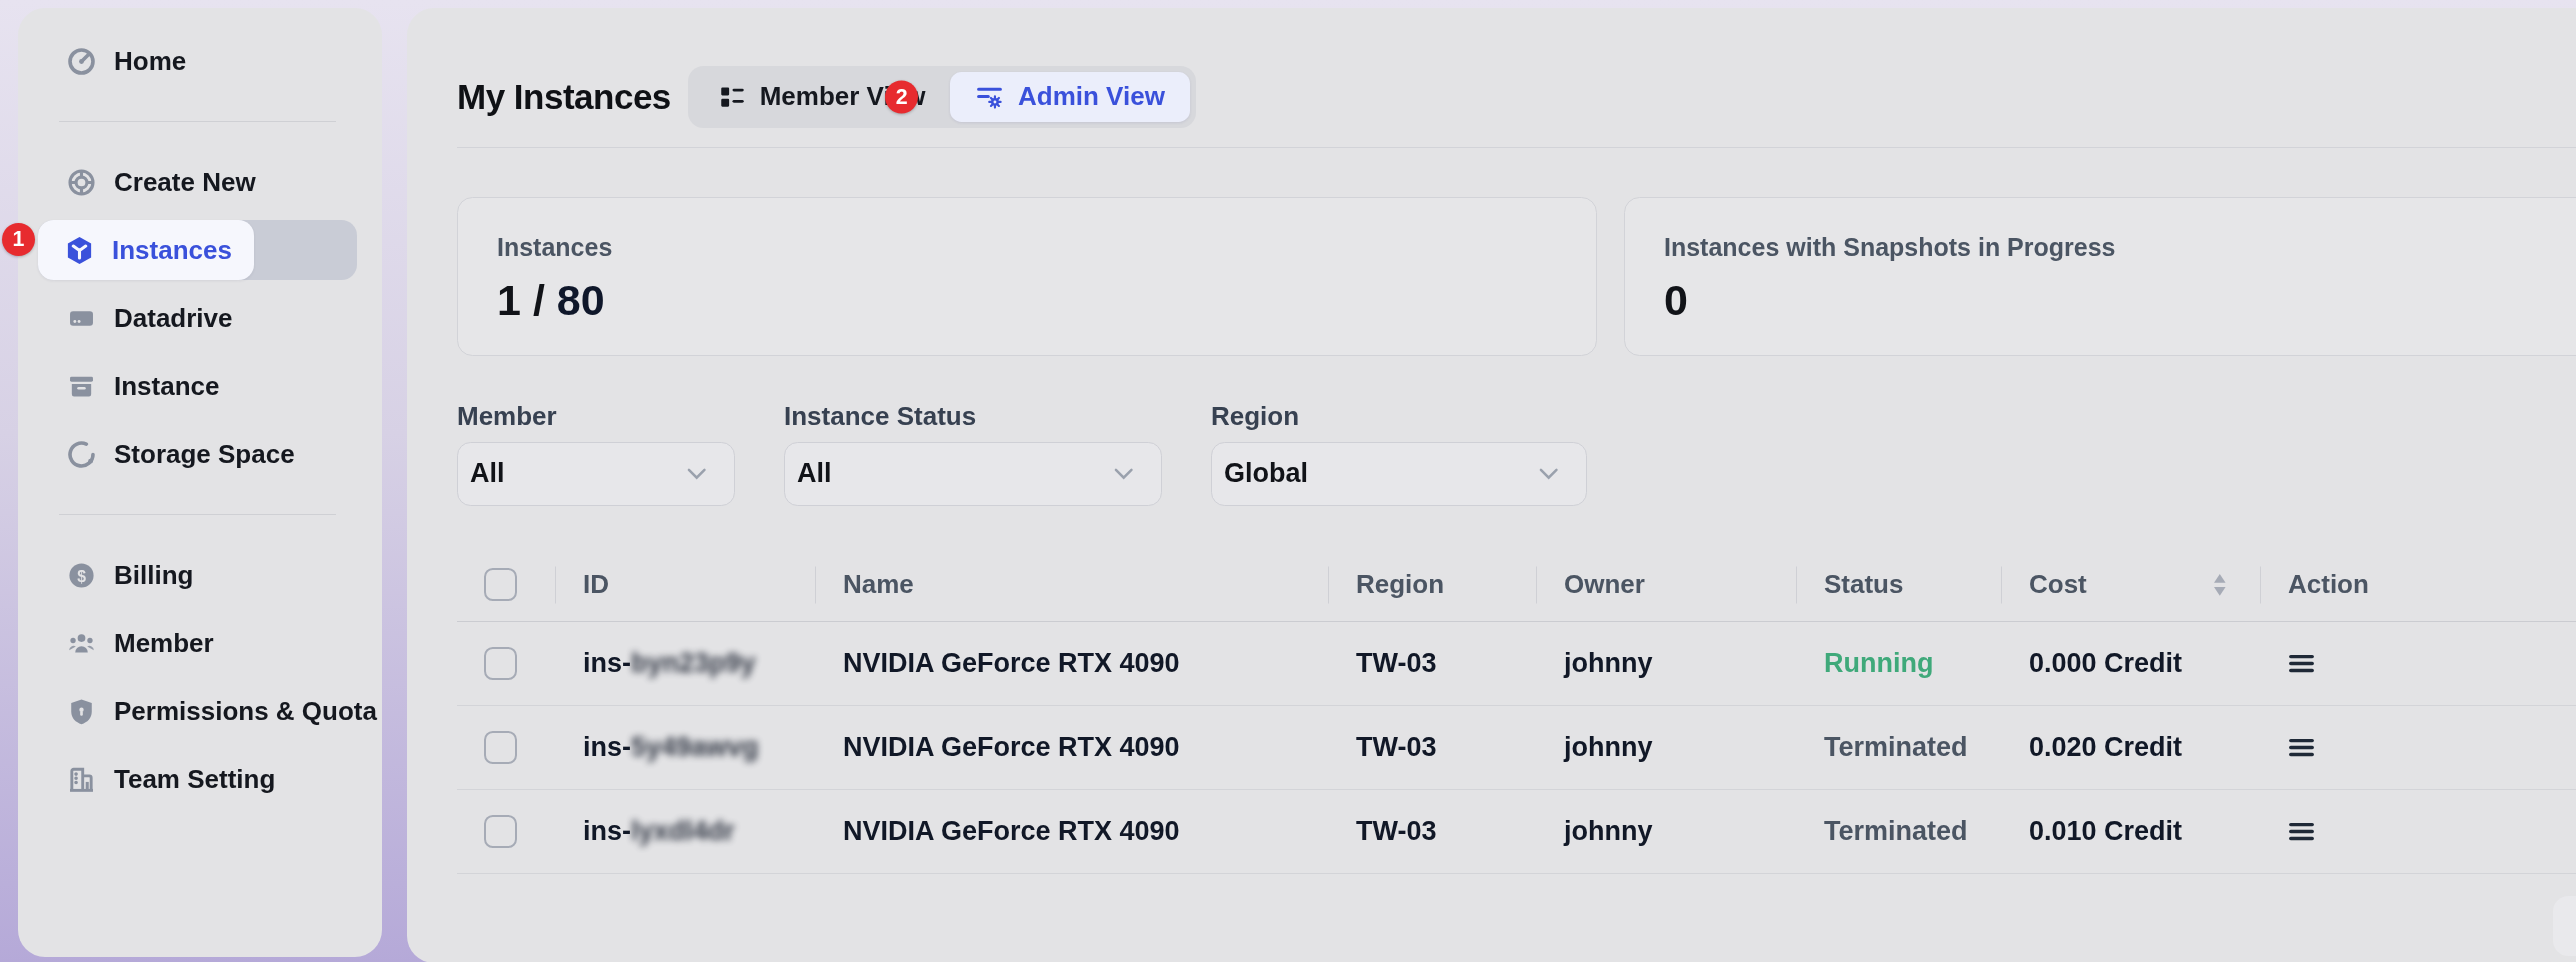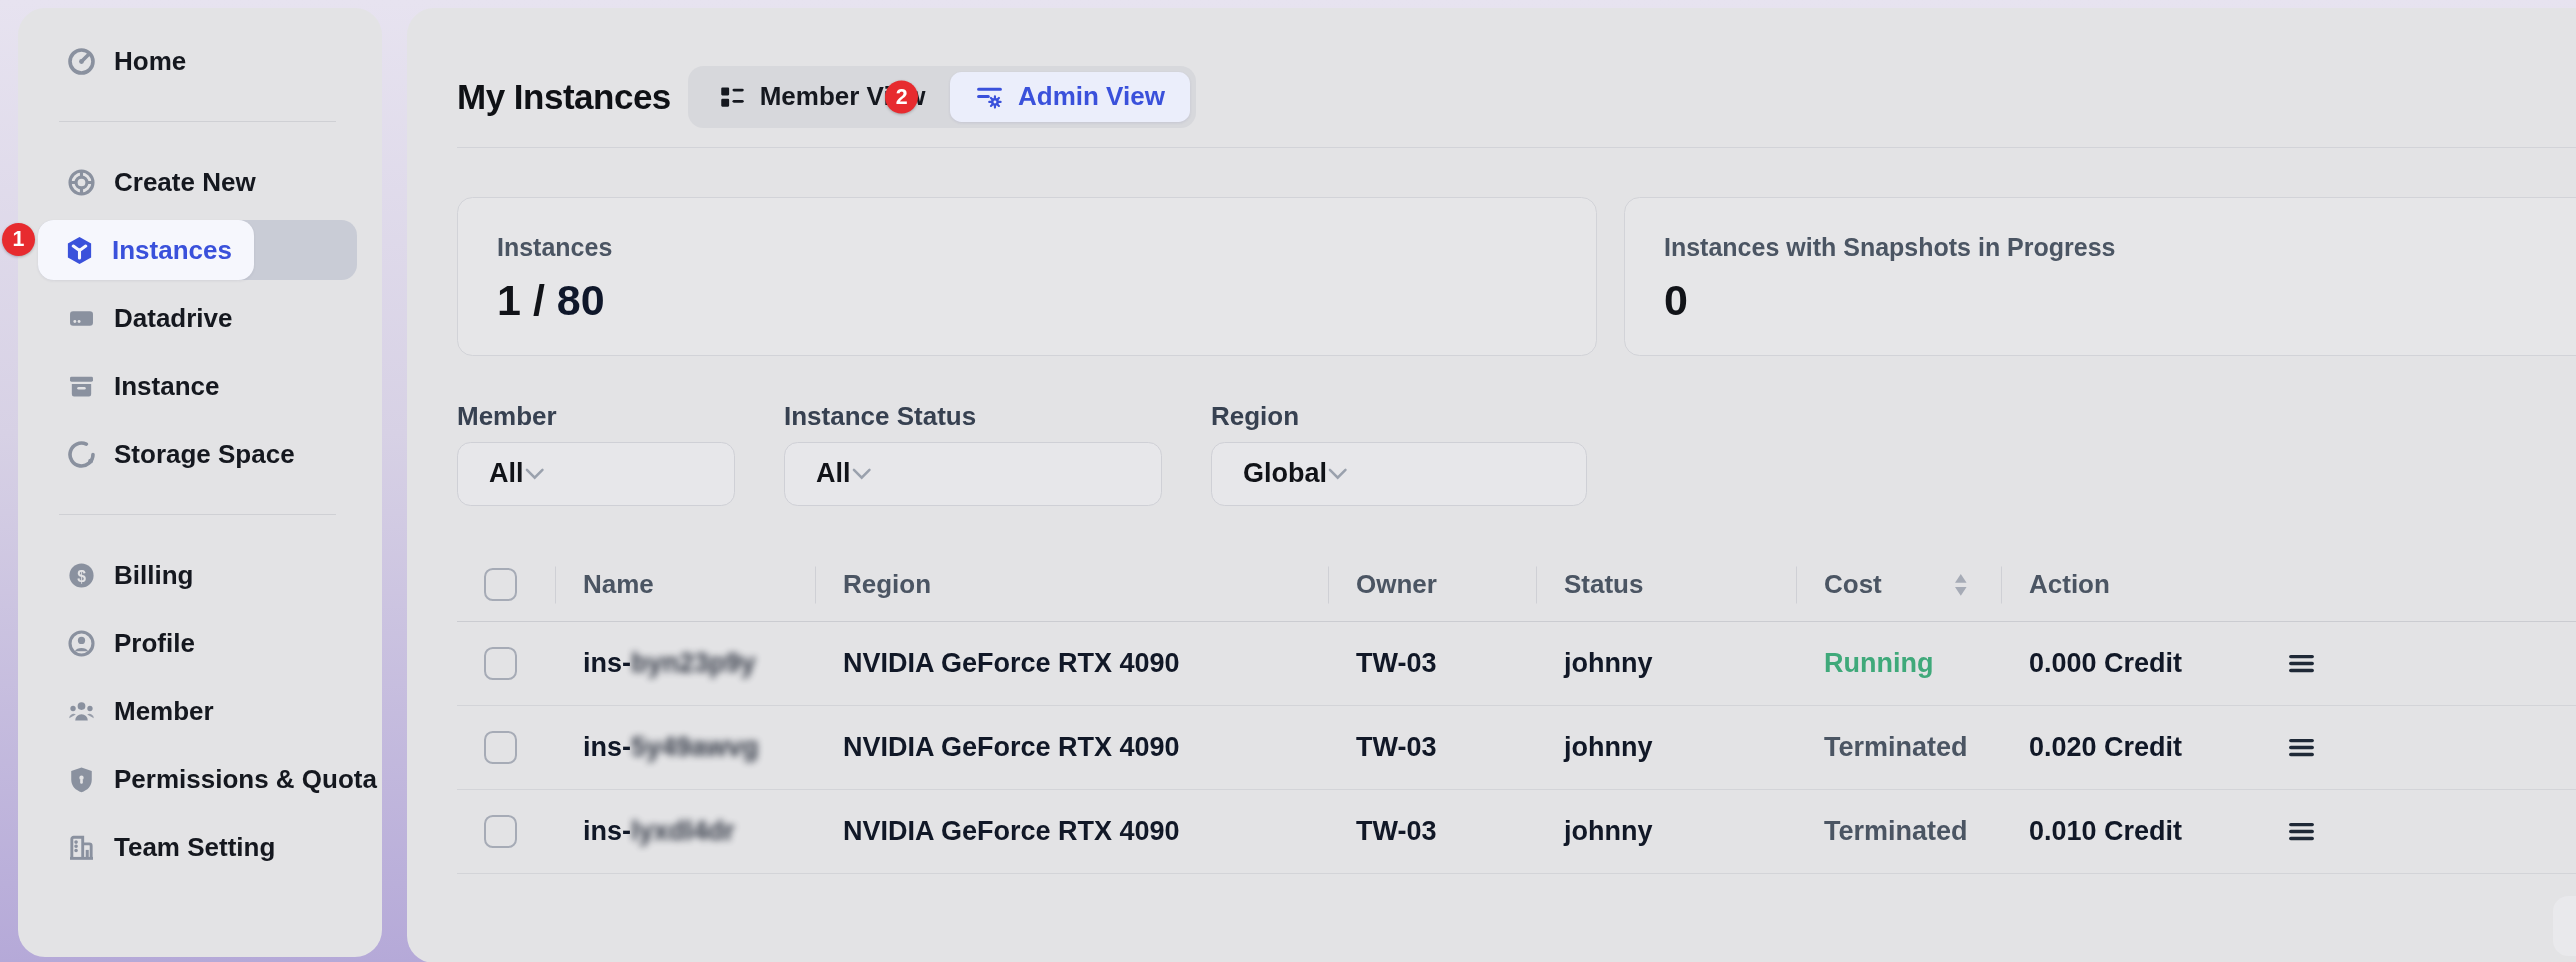--- a/index.html
+++ b/index.html
@@ -58,22 +58,22 @@
   }
   .stat-label { font-size:25px; font-weight:600; color:#4b5563; }
   .stat-value { margin-top:13.6px; font-size:43px; font-weight:800; color:#111318; }
   .stat-value .dim { color:#0f172a; }
 
   .filters { display:flex; margin-top:45px; align-items:flex-end; }
   .filter { margin-right:49px; }
   .filter-label { font-size:26px; font-weight:700; color:#374151; height:31px; }
   .select {
     margin-top:9.7px; height:64px; border:1px solid #cfd0d6; border-radius:13.6px;
-    background:#e7e7ea; display:flex; align-items:center; 
-    padding:0 27px 0 31px; cursor:pointer;
+    background:#e7e7ea; display:flex; align-items:center; justify-content:space-between;
+    padding:0 27px 0 12px; cursor:pointer;
   }
   .select .sel-val { font-size:27px; font-weight:700; color:#111318; }
   .w-member { width:278px; } .w-status { width:378px; } .w-region { width:376px; }
   .btn-create {
     margin-left:auto; width:175px; height:64px; border:none; border-radius:13.6px;
     background:#3a51db; color:#fff; font-family:inherit; font-size:27px; font-weight:700;
     cursor:pointer; display:flex; align-items:center; justify-content:center;
   }
 
   
@@ -179,30 +179,20 @@
   <div class="nav-item">
     <span class="ic">
       <svg width="29" height="29" viewBox="0 0 24 24">
           <circle cx="12" cy="12" r="10" fill="currentColor"></circle>
           <text x="12" y="17" text-anchor="middle" font-size="13" font-weight="bold" fill="#e3e3e5" font-family="Liberation Sans, sans-serif">$</text>
         </svg>
     </span>
     <span class="lbl">Billing</span>
   </div>
 
-  <div class="nav-item">
-    <span class="ic">
-      <svg width="29" height="29" viewBox="0 0 24 24" fill="none">
-          <circle cx="12" cy="12" r="9.5" stroke="currentColor" stroke-width="2.6"></circle>
-          <circle cx="12" cy="9.5" r="3" fill="currentColor"></circle>
-          <path d="M6.5 18.5 a6 4.5 0 0 1 11 0" fill="currentColor"></path>
-        </svg>
-    </span>
-    <span class="lbl">Profile</span>
-  </div>
 
   <div class="nav-item">
     <span class="ic">
       <svg width="29" height="29" viewBox="0 0 24 24" fill="currentColor">
           <circle cx="12" cy="7.5" r="3.2"></circle>
           <path d="M6.8 19.5 a5.2 5.2 0 0 1 10.4 0 Z"></path>
           <circle cx="5" cy="9.5" r="2.2"></circle>
           <path d="M1.8 17.5 a3.6 3.6 0 0 1 5.5 -3" opacity=".85"></path>
           <circle cx="19" cy="9.5" r="2.2"></circle>
           <path d="M22.2 17.5 a3.6 3.6 0 0 0 -5.5 -3" opacity=".85"></path>
@@ -321,20 +311,21 @@
       </div>
     </div>
     <button class="btn-create">Create New</button>
   </section>
 
   <section class="table">
     <div class="tr thead">
       <div class="th cell-check">
         <div class="checkbox"></div>
       </div>
+      <div class="th sep">ID</div>
       <div class="th sep">Name</div>
       <div class="th sep">Region</div>
       <div class="th sep">Owner</div>
       <div class="th sep">Status</div>
       <div class="th sep">
         <span>Cost</span>
         <span class="sort-ctl">
           <svg width="13.6" height="8.7" viewBox="0 0 14 9">
               <path d="M7 0 L13 9 H1 Z" fill="#a6abb6"></path>
             </svg>

